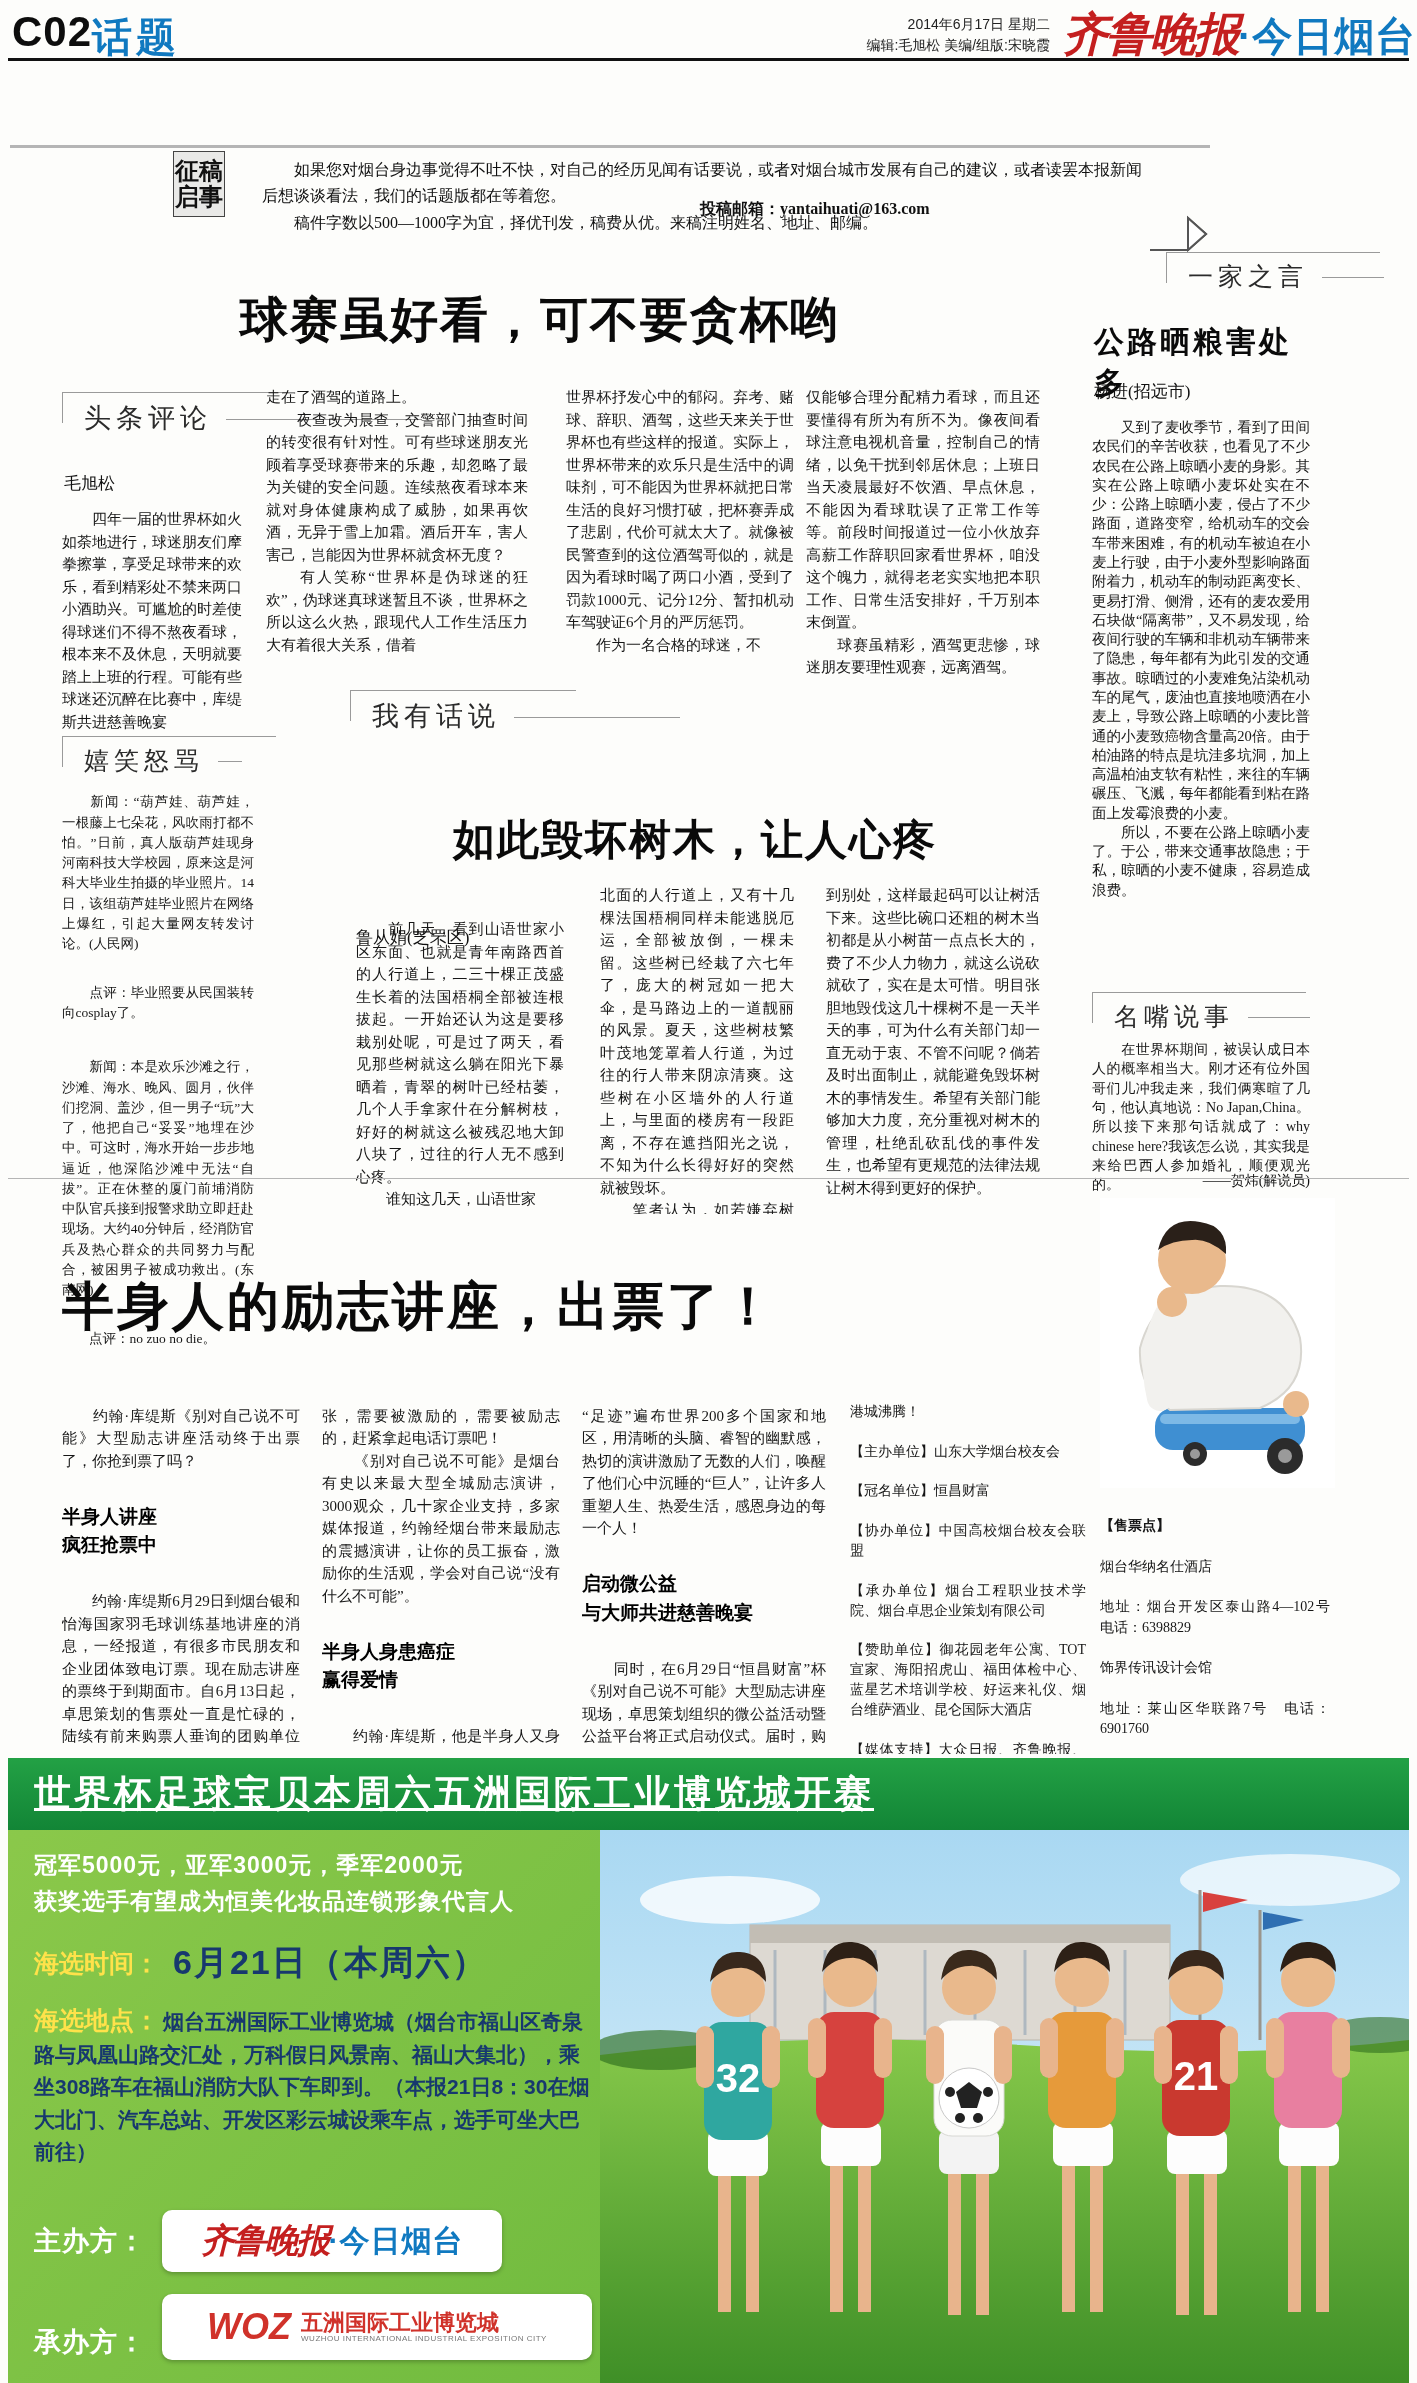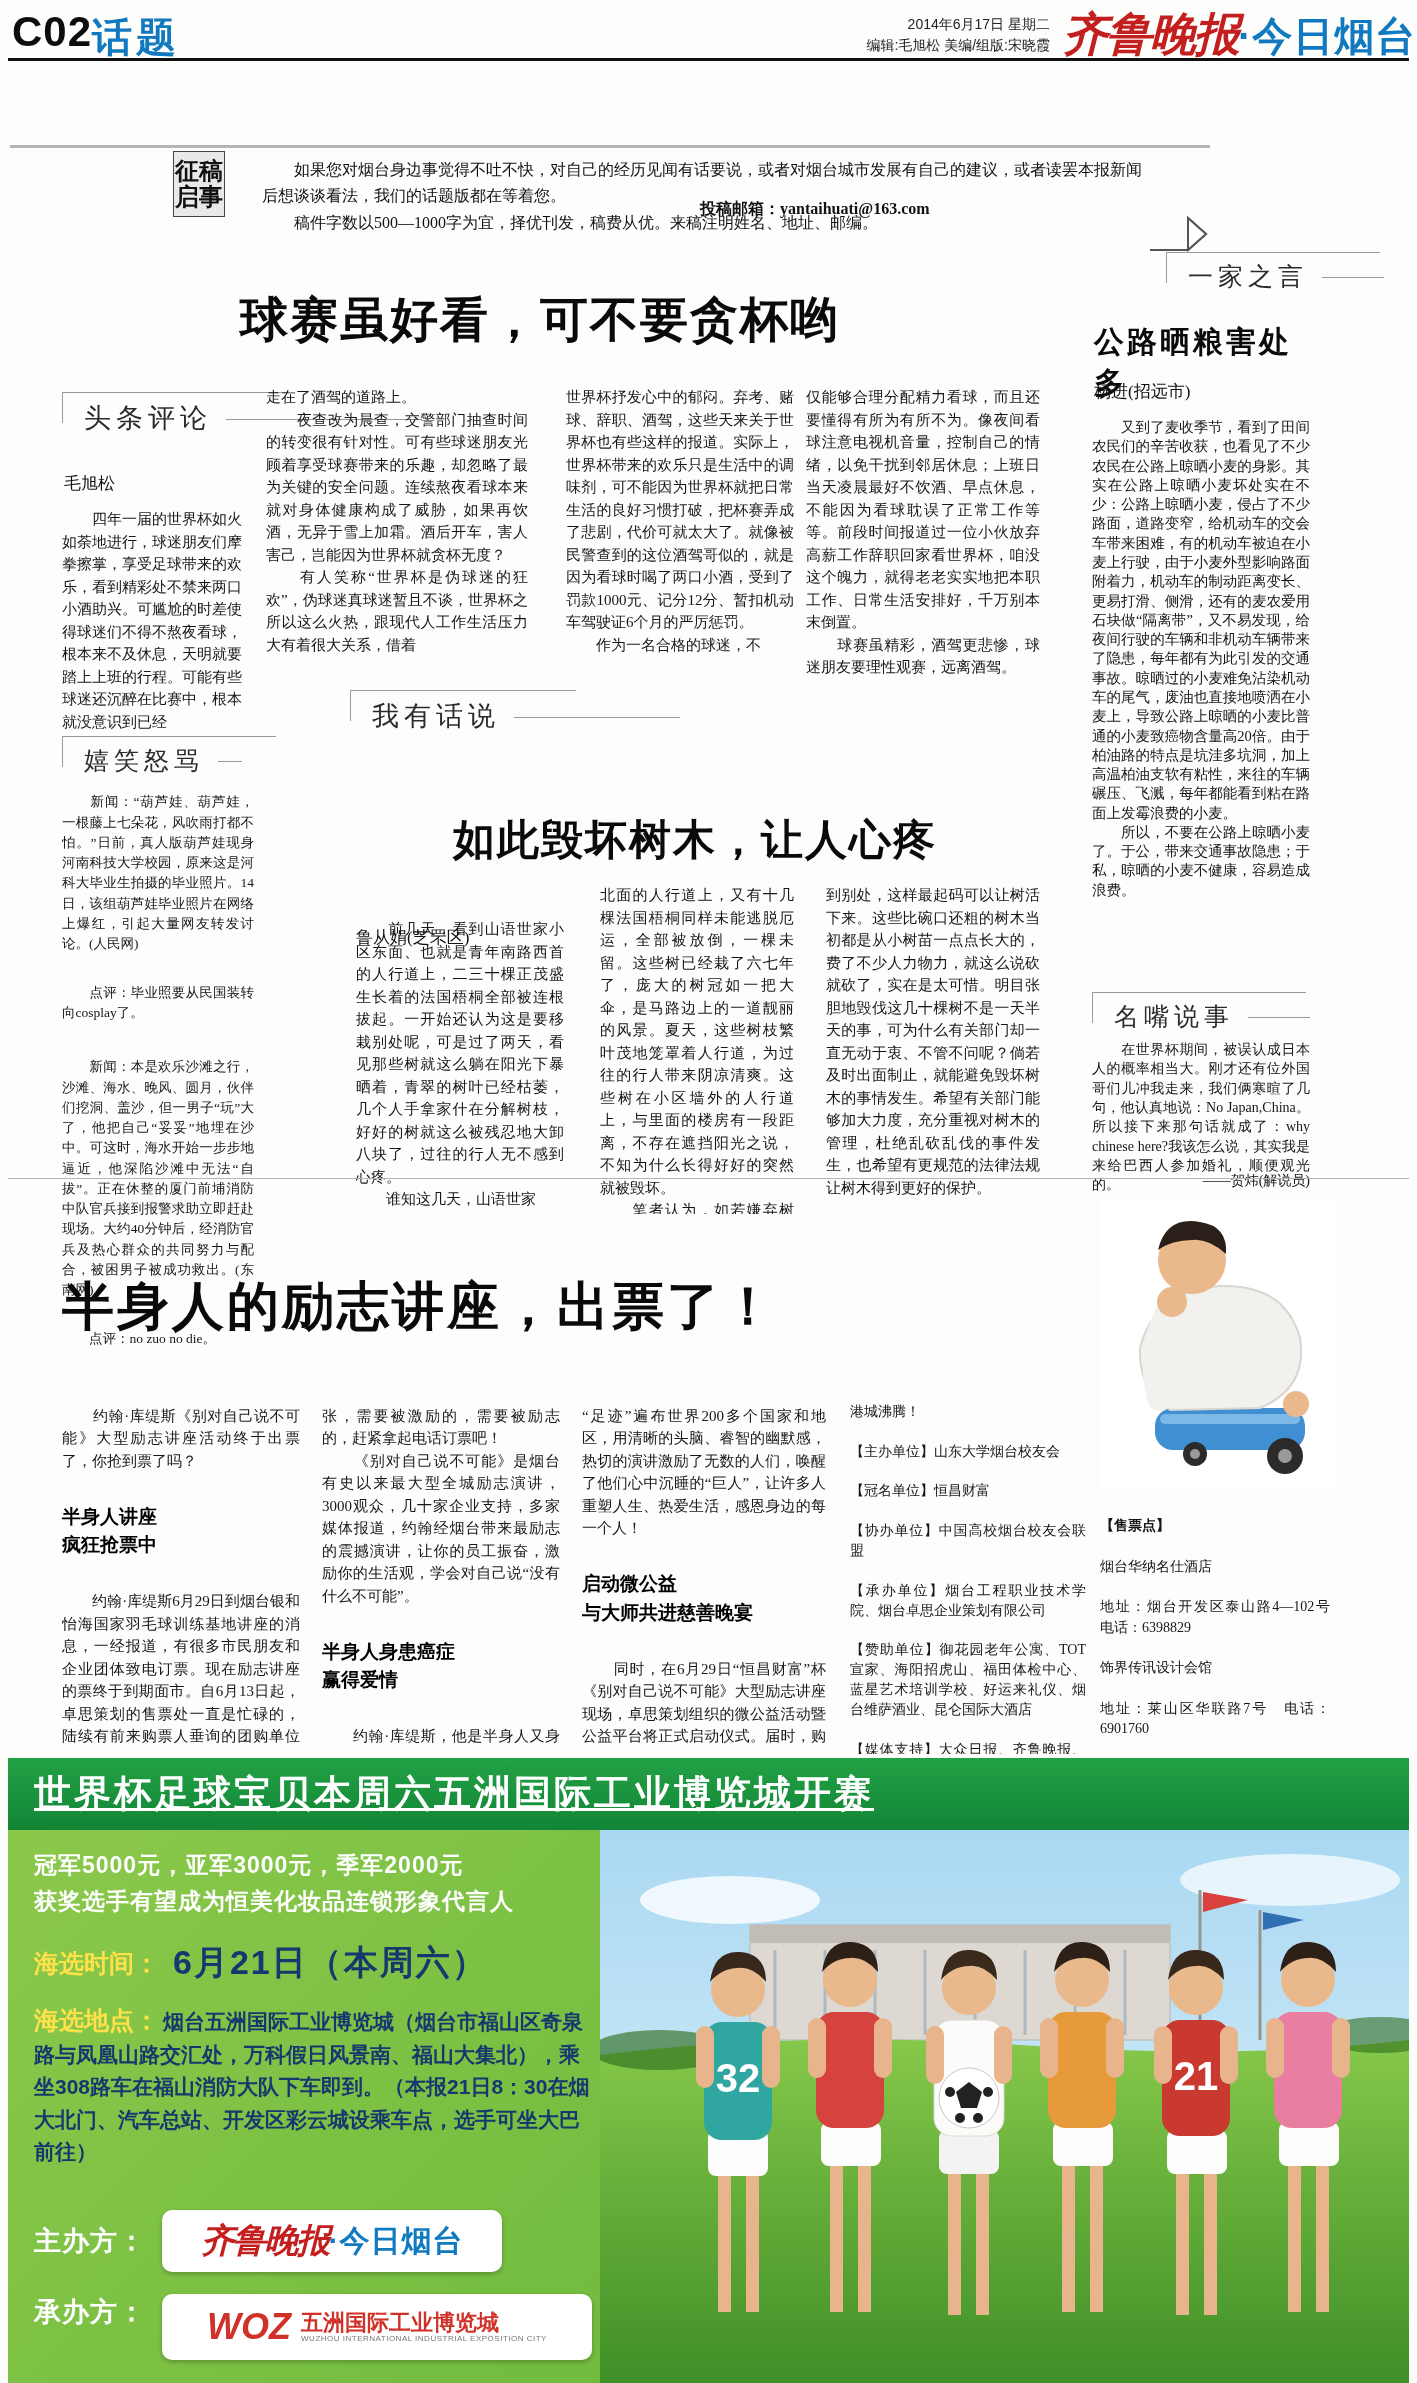--- a/index.html
+++ b/index.html
@@ -71,21 +71,21 @@
   </svg>
 
   <div class="abs headline1" style="left:140px;top:288px;width:800px;">球赛虽好看，可不要贪杯哟</div>
 
   <div class="seclabel" style="left:62px;top:392px;width:360px;">
     <span class="sl-wrap"><span class="sl-text">头条评论</span></span>
     <span class="sl-tail"></span>
   </div>
   <div class="abs byline" style="left:64px;top:472px;">毛旭松</div>
 
-  <div class="abs coltext" style="left:62px;top:508px;width:180px;height:300px;">　　四年一届的世界杯如火如荼地进行，球迷朋友们摩拳擦掌，享受足球带来的欢乐，看到精彩处不禁来两口小酒助兴。可尴尬的时差使得球迷们不得不熬夜看球，根本来不及休息，天明就要踏上上班的行程。可能有些球迷还沉醉在比赛中，根本就没意识到已经</div>
+  <div class="abs coltext" style="left:62px;top:508px;width:180px;height:300px;">　　四年一届的世界杯如火如荼地进行，球迷朋友们摩拳擦掌，享受足球带来的欢乐，看到精彩处不禁来两口小酒助兴。可尴尬的时差使得球迷们不得不熬夜看球，根本来不及休息，天明就要踏上上班的行程。可能有些球迷还沉醉在比赛中，库缇斯共进慈善晚宴</div>
   <div class="abs coltext" style="left:266px;top:386px;width:262px;height:395px;">走在了酒驾的道路上。
 　　夜查改为晨查，交警部门抽查时间的转变很有针对性。可有些球迷朋友光顾着享受球赛带来的乐趣，却忽略了最为关键的安全问题。连续熬夜看球本来就对身体健康构成了威胁，如果再饮酒，无异于雪上加霜。酒后开车，害人害己，岂能因为世界杯就贪杯无度？
 　　有人笑称“世界杯是伪球迷的狂欢”，伪球迷真球迷暂且不谈，世界杯之所以这么火热，跟现代人工作生活压力大有着很大关系，借着</div>
   <div class="abs coltext" style="left:566px;top:386px;width:228px;height:395px;">世界杯抒发心中的郁闷。弃考、赌球、辞职、酒驾，这些天来关于世界杯也有些这样的报道。实际上，世界杯带来的欢乐只是生活中的调味剂，可不能因为世界杯就把日常生活的良好习惯打破，把杯赛弄成了悲剧，代价可就太大了。就像被民警查到的这位酒驾哥似的，就是因为看球时喝了两口小酒，受到了罚款1000元、记分12分、暂扣机动车驾驶证6个月的严厉惩罚。
 　　作为一名合格的球迷，不</div>
   <div class="abs coltext" style="left:806px;top:386px;width:234px;height:395px;">仅能够合理分配精力看球，而且还要懂得有所为有所不为。像夜间看球注意电视机音量，控制自己的情绪，以免干扰到邻居休息；上班日当天凌晨最好不饮酒、早点休息，不能因为看球耽误了正常工作等等。前段时间报道过一位小伙放弃高薪工作辞职回家看世界杯，咱没这个魄力，就得老老实实地把本职工作、日常生活安排好，千万别本末倒置。
 　　球赛虽精彩，酒驾更悲惨，球迷朋友要理性观赛，远离酒驾。</div>
 
   <div class="seclabel" style="left:62px;top:736px;width:180px;">
     <span class="sl-wrap"><span class="sl-text" style="font-size:25px;">嬉笑怒骂</span></span>
@@ -325,21 +325,21 @@
     </div>
 
     <div class="abs" style="left:26px;top:452px;display:flex;align-items:center;gap:16px;">
       <span class="ad-white" style="font-size:27px;">主办方：</span>
       <span class="logo-chip" style="width:340px;height:62px;">
         <span class="masthead-script" style="font-size:34px;">齐鲁晚报</span>
         <span class="masthead-suffix sans" style="font-size:30px;">·今日烟台</span>
       </span>
     </div>
 
-    <div class="abs" style="left:26px;top:536px;display:flex;align-items:flex-start;gap:16px;">
+    <div class="abs" style="left:26px;top:536px;display:flex;align-items:flex-end;gap:16px;">
       <span class="ad-white" style="font-size:27px;">承办方：</span>
       <span class="logo-chip" style="width:430px;height:66px;gap:10px;">
         <span class="sans" style="font-size:36px;font-weight:bold;color:#d0322a;font-style:italic;">WOZ</span>
         <span style="display:flex;flex-direction:column;line-height:1.1;">
           <span class="sans" style="font-size:22px;font-weight:bold;color:#d0322a;">五洲国际工业博览城</span>
           <span class="sans" style="font-size:8px;color:#777;letter-spacing:.5px;">WUZHOU INTERNATIONAL INDUSTRIAL EXPOSITION CITY</span>
         </span>
       </span>
     </div>
   </div>

